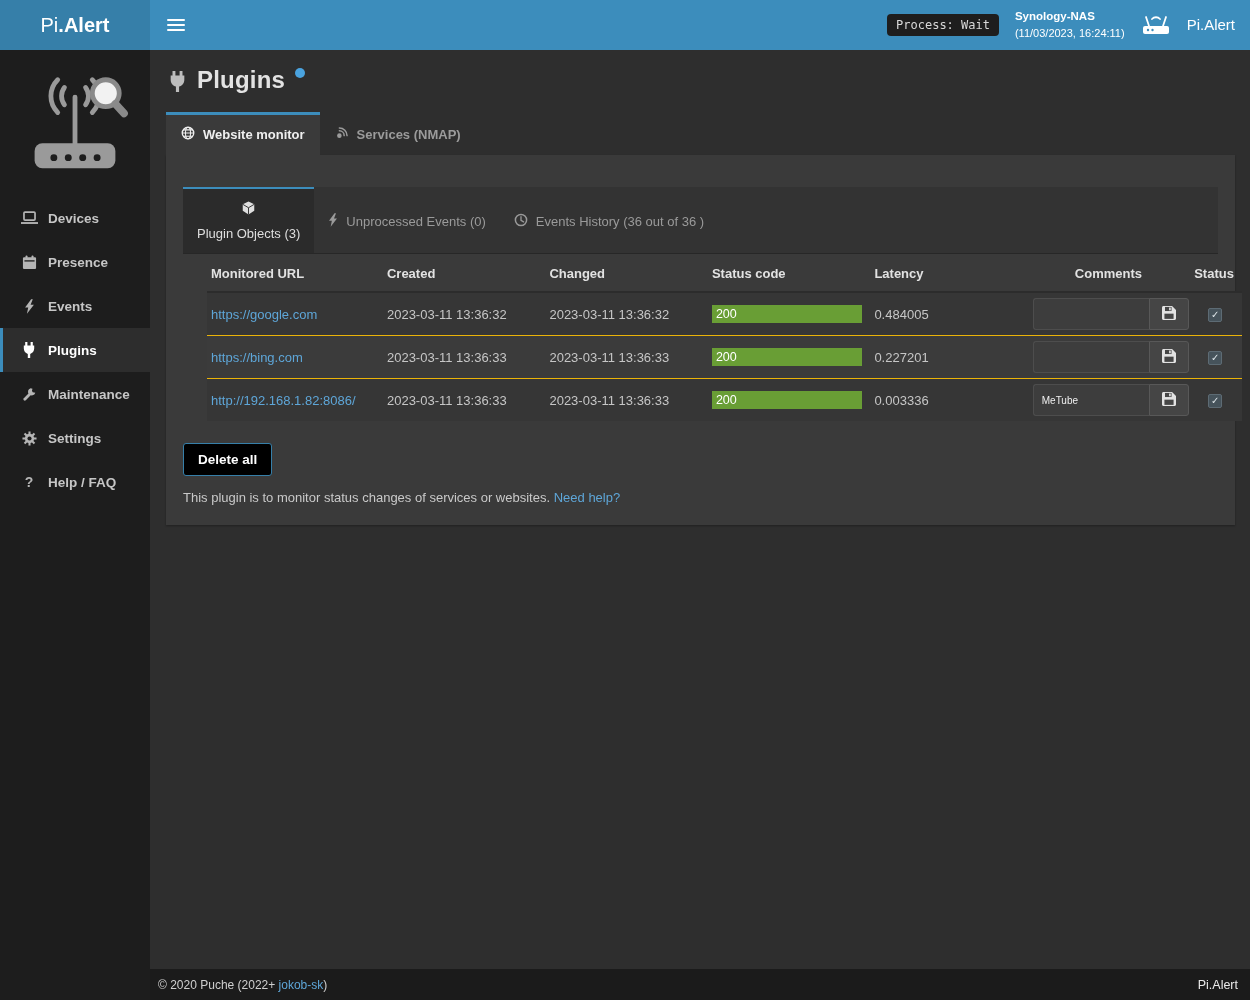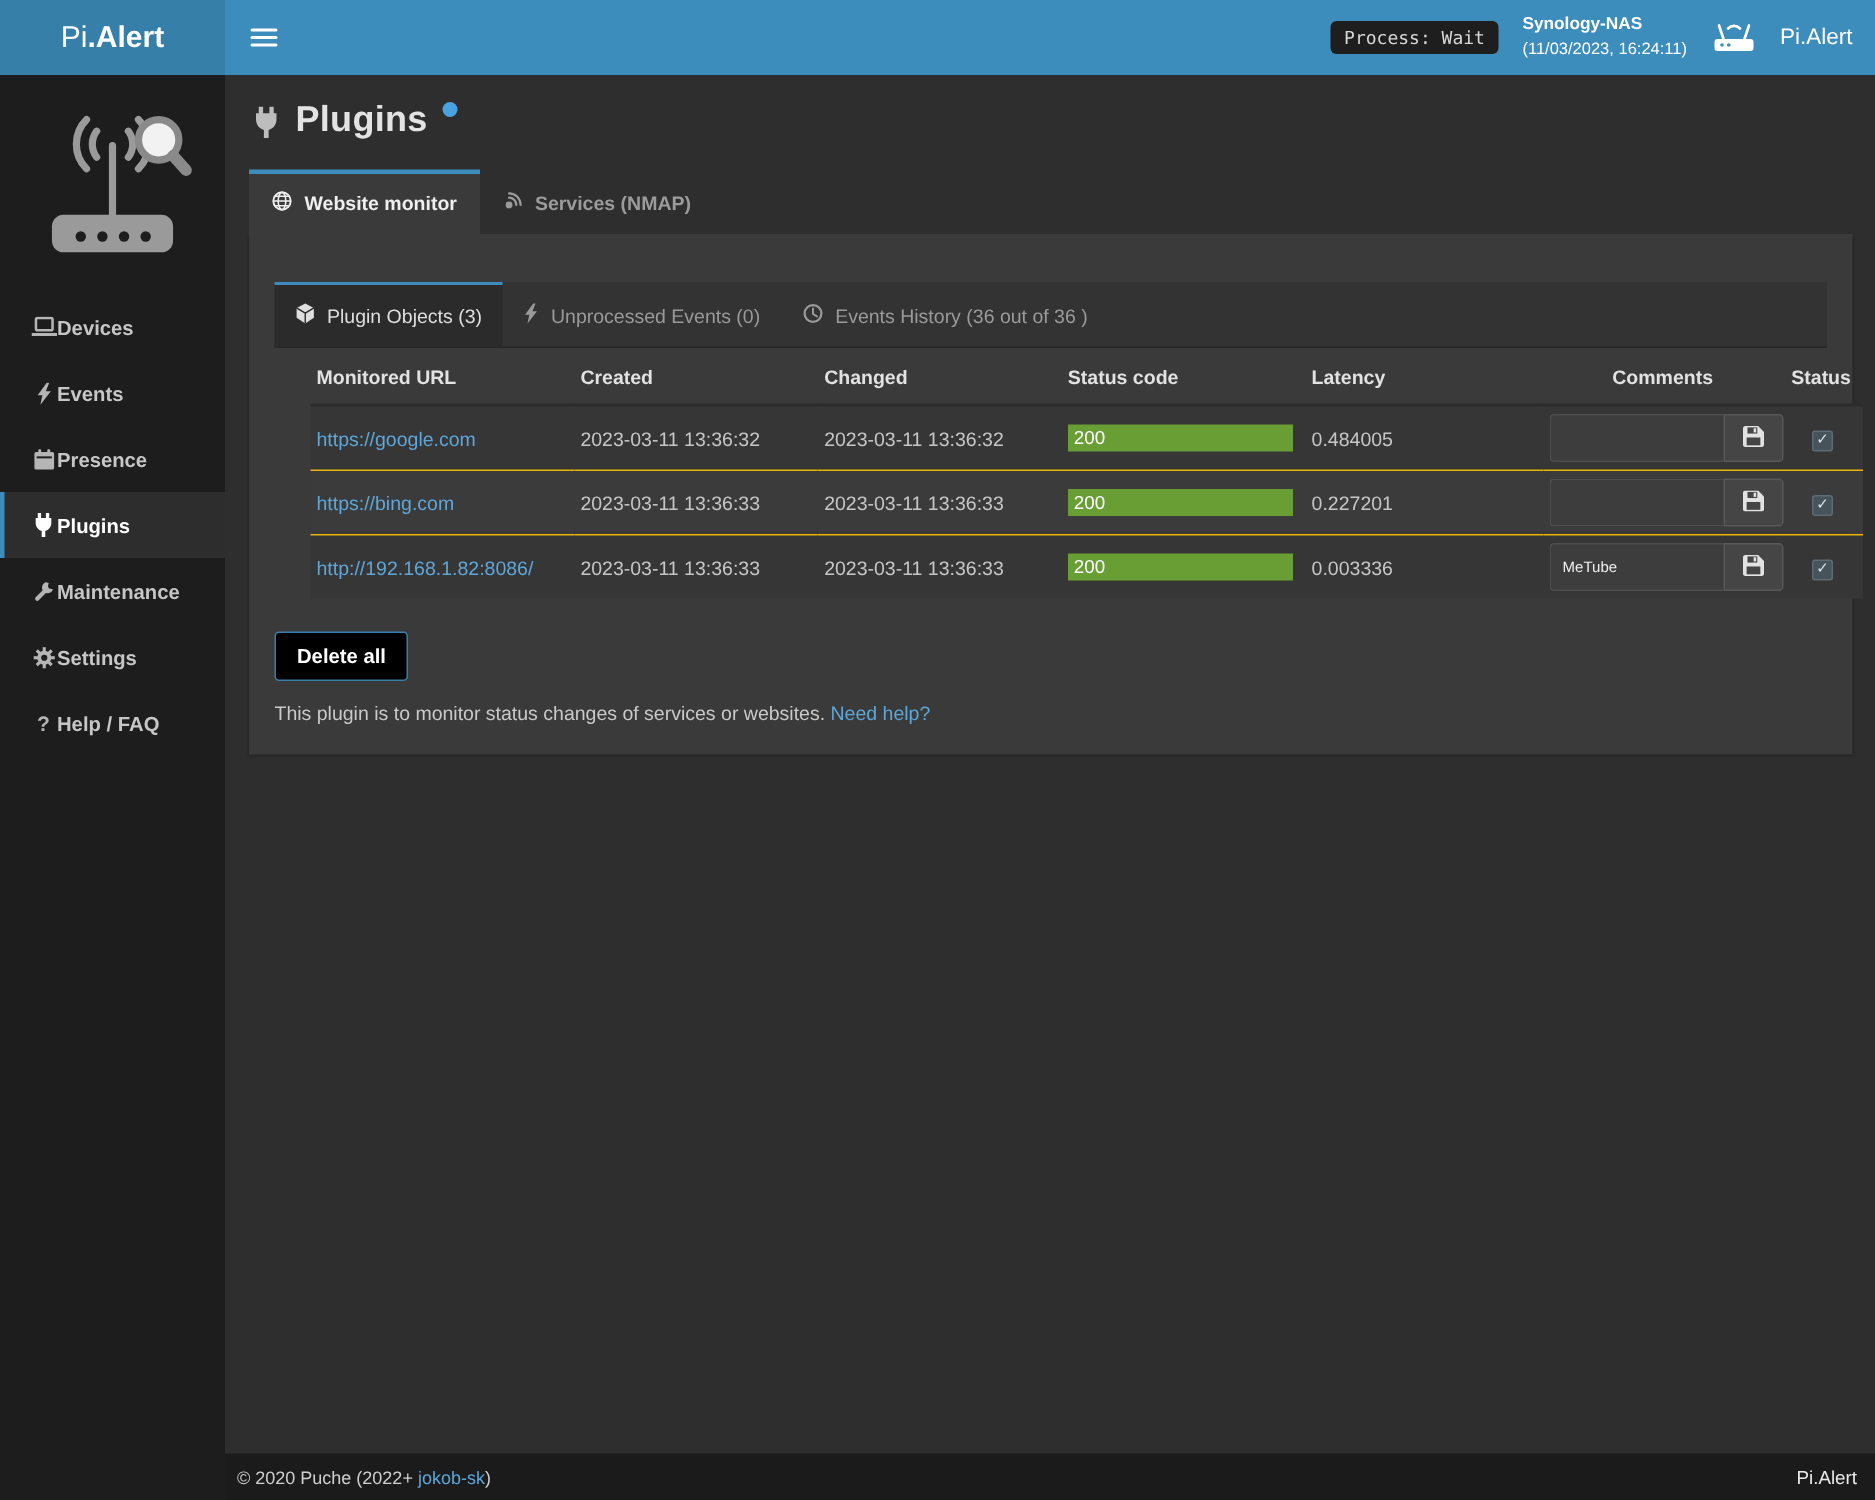--- a/index.html
+++ b/index.html
@@ -17,21 +17,21 @@
   .process-badge { font-family: "DejaVu Sans Mono", monospace; background: #1e1e1e; color: #d8d8d8; font-size: 12px; padding: 4px 9px; border-radius: 4px; white-space: nowrap; }
   .nas-info { color: #fff; font-size: 11px; line-height: 1.55; text-align: left; }
   .nas-info .nm { font-weight: 700; font-size: 11.5px; }
   .appname { color: #fff; font-size: 15px; }
   .router-ico svg { display: block; }
 
   
   .sidebar { position: absolute; top: 50px; left: 0; bottom: 0; width: 150px; background: #1d1d1d; z-index: 2; }
   .logo-wrap { display: flex; justify-content: center; padding: 24px 0 16px; }
   .side-nav { margin-top: 6px; }
-  .side-item { display: flex; align-items: center; height: 44px; padding-left: 17px; color: #c6c6c6; font-size: 13.5px; font-weight: 700; text-decoration: none; border-left: 3px solid transparent; cursor: pointer; }
+  .side-item { display: flex; align-items: center; gap: 10px; height: 44px; padding-left: 17px; color: #c6c6c6; font-size: 13.5px; font-weight: 700; text-decoration: none; border-left: 3px solid transparent; cursor: pointer; }
   .side-item .si { width: 18px; display: flex; justify-content: center; align-items: center; color: #b5b5b5; }
   .side-item.active { background: #2d2d2d; border-left-color: #3c8dbc; color: #fff; }
   .side-item.active .si { color: #fff; }
   .q-ico { font-weight: 700; font-size: 14px; }
 
   
   .main { margin-left: 150px; height: 950px; display: flex; flex-direction: column; position: relative; z-index: 1; }
   .content { flex: 1; padding: 12px 15px 0 16px; overflow: hidden; }
 
   .title-row { display: flex; align-items: flex-start; gap: 10px; padding: 4px 2px 0; }
@@ -40,21 +40,21 @@
   .info-dot { width: 10px; height: 10px; background: #4aa3df; border-radius: 50%; display: inline-block; margin-top: 2px; color: #fff; font-size: 7px; line-height: 10px; text-align: center; font-weight: 700; cursor: pointer; }
 
   .tabs { display: flex; margin-top: 16px; }
   .tab { display: flex; align-items: center; gap: 8px; padding: 11px 15px 12px; font-size: 13px; font-weight: 700; color: #9b9b9b; border-top: 3px solid transparent; cursor: pointer; }
   .tab.active { background: #3a3a3a; border-top-color: #3c8dbc; color: #efefef; }
 
   .panel { background: #3a3a3a; padding: 32px 17px 20px; box-shadow: 0 1px 2px rgba(0,0,0,.3); }
 
   .inner-tabs { display: flex; background: #333333; border-bottom: 1px solid #272727; }
   .itab { display: flex; align-items: center; gap: 8px; padding: 12px 14px; font-size: 13px; color: #9a9a9a; border-top: 2px solid transparent; cursor: pointer; white-space: nowrap; }
-  .itab.active { background: #2b2b2b; border-top-color: #3c8dbc; color: #dfdfdf; font-weight: 400; }
+  .itab.active { background: #2b2b2b; border-top-color: #3c8dbc; color: #dfdfdf; font-weight: 400; flex-direction: column; }
 
   table { width: 100%; border-collapse: collapse; font-size: 13px; table-layout: fixed; margin-top: 2px; margin-left: 24px; }
   th { text-align: left; padding: 10px 6px 10px 4px; color: #e2e2e2; font-weight: 700; font-size: 13px; border-bottom: 2px solid #2c2c2c; }
   th.c-center { text-align: center; }
   td { padding: 5px 6px 5px 4px; vertical-align: middle; height: 42px; color: #c6c6c6; border-top: 1px solid #eab308; }
   tbody tr:nth-child(odd) { background: #363636; }
   tbody tr:nth-child(even) { background: #3b3b3b; }
   a.url { color: #5ea6d8; text-decoration: none; cursor: pointer; }
 
   .sbar { width: 150px; max-width: 100%; height: 18px; background: #699e35; color: #fff; font-size: 12.5px; line-height: 18px; padding-left: 4px; }
@@ -136,36 +136,36 @@
       <span class="si">
           <svg width="17" height="14" viewBox="0 0 20 16">
             <rect x="3.5" y="1" width="13" height="9.5" rx="1.2" fill="none" stroke="currentColor" stroke-width="2"></rect>
             <path d="M0 12.8h20V15H0z" fill="currentColor"></path>
           </svg>
         </span>
       <span>Devices</span>
     </a>
     <a class="side-item">
       <span class="si">
-          <svg width="11" height="15" viewBox="0 0 12 16">
-            <path d="M7.8 0 1.2 9h3.4L3.2 16 10.8 6.2H7.2L9.6 0z" fill="currentColor"></path>
-          </svg>
-        </span>
-      <span>Events</span>
-    </a>
-    <a class="side-item">
-      <span class="si">
           <svg width="15" height="15" viewBox="0 0 16 16">
             <rect x="1" y="2.5" width="14" height="12.5" rx="1.2" fill="currentColor"></rect>
             <rect x="3.8" y="0.5" width="2" height="3.6" rx="0.8" fill="currentColor"></rect>
             <rect x="10.2" y="0.5" width="2" height="3.6" rx="0.8" fill="currentColor"></rect>
             <rect x="2.6" y="5.6" width="10.8" height="1.4" fill="#1d1d1d"></rect>
           </svg>
         </span>
       <span>Presence</span>
+    </a>
+    <a class="side-item">
+      <span class="si">
+          <svg width="11" height="15" viewBox="0 0 12 16">
+            <path d="M7.8 0 1.2 9h3.4L3.2 16 10.8 6.2H7.2L9.6 0z" fill="currentColor"></path>
+          </svg>
+        </span>
+      <span>Events</span>
     </a>
     <a class="side-item active">
       <span class="si">
           <svg width="14" height="16" viewBox="0 0 14 16">
             <path d="M3.2 0h2.2v3.4h3.2V0h2.2v3.4h1.4v3.2c0 2.6-1.7 4.7-4 5.3V16H5.8v-4.1c-2.3-.6-4-2.7-4-5.3V3.4h1.4z" fill="currentColor"></path>
           </svg>
         </span>
       <span>Plugins</span>
     </a>
     <a class="side-item">

